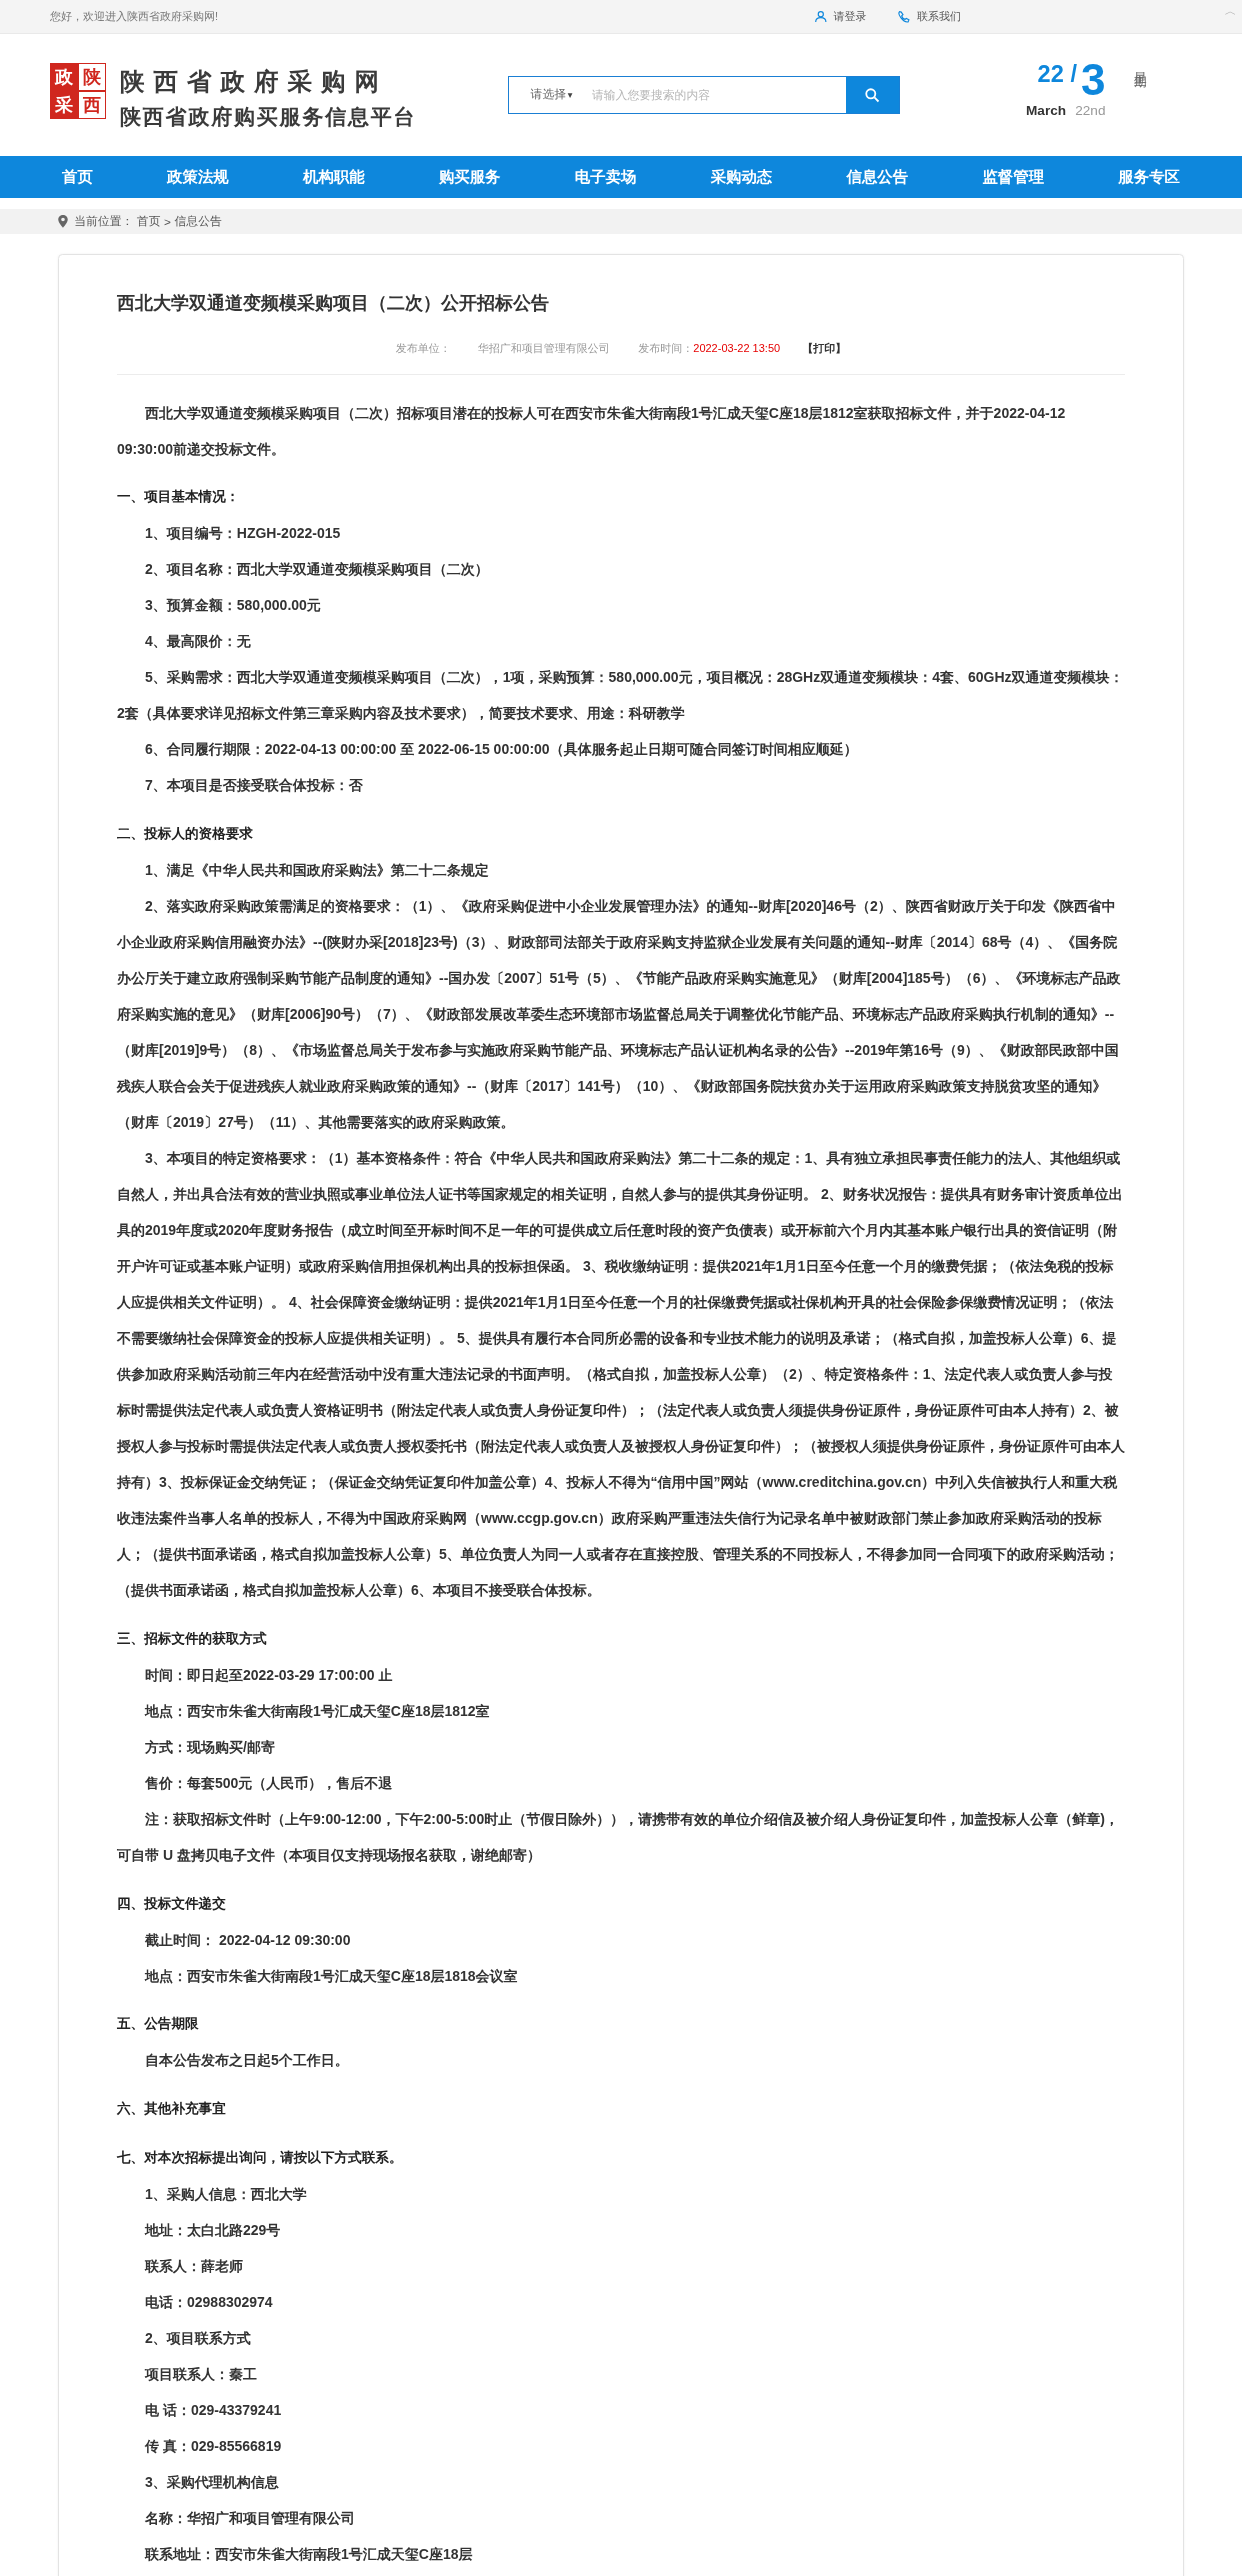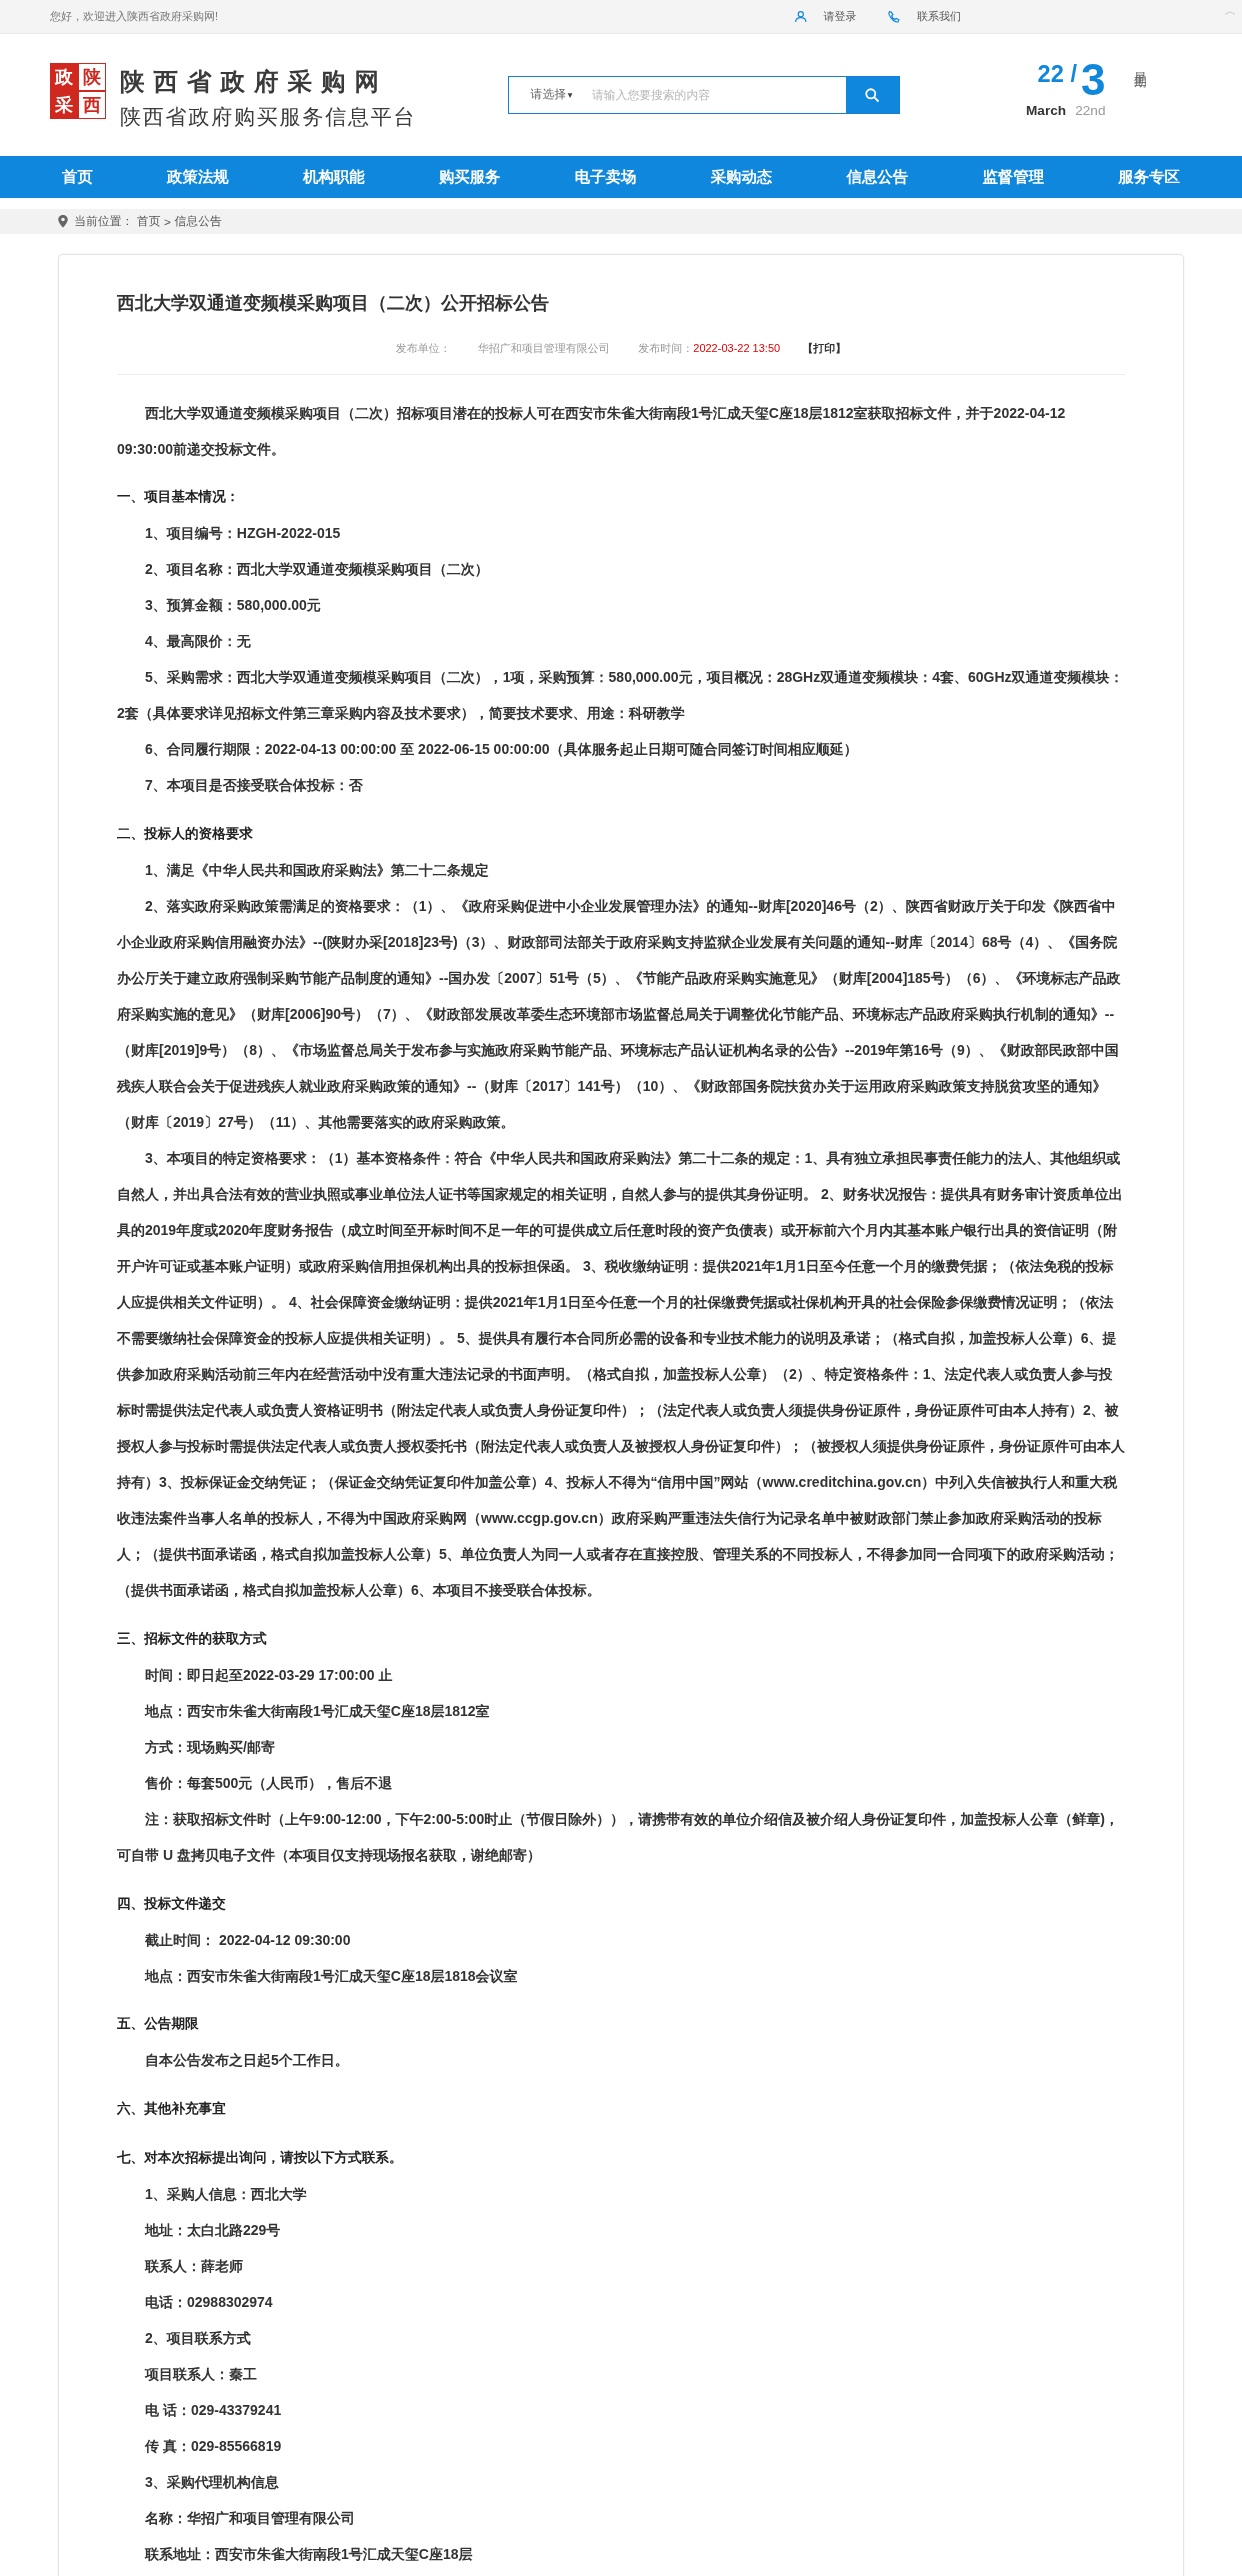--- a/index.html
+++ b/index.html
@@ -6,35 +6,35 @@
   body {
     width: 1242px; margin: 0 auto; background: #fff;
     font-family: "Liberation Sans", "DejaVu Sans", sans-serif;
     color: #333; position: relative;
   }
   
   .topbar { height: 34px; background: #f4f4f4; border-bottom: 0.9px solid #e9e9e9;
     display: flex; align-items: center; justify-content: space-between; padding: 0 50px 0 50px; }
   .topbar .welcome { font-size: 11px; color: #777; }
   .topbar .right { display: flex; align-items: center; gap: 31px; margin-right: 231px; }
-  .toplink { display: flex; align-items: center; gap: 16px; font-size: 11px; color: #555; cursor: pointer; }
+  .toplink { display: flex; align-items: center; gap: 6px; font-size: 11px; color: #555; cursor: pointer; }
   .toplink svg { display: block; }
   .scrolltop { position: absolute; top: 3.6px; right: 5.4px; color: #aaa; font-size: 11.8px; }
   
   .header { height: 122px; background: #fff; position: relative; }
   .logo { position: absolute; left: 50px; top: 29px; width: 56px; height: 56px;
     border: 1.8px solid #d0271e; background: #d0271e; display: grid;
     grid-template-columns: 1fr 1fr; grid-template-rows: 1fr 1fr; gap: 1.8px; }
   .logo span { display: flex; align-items: center; justify-content: center;
     font-size: 18px; font-weight: bold; line-height: 1; }
   .logo .r { background: #d0271e; color: #fff; }
   .logo .w { background: #fff; color: #d0271e; }
   .titles { position: absolute; left: 120px; top: 31px; }
   .titles .t1 { font-size: 24.5px; font-weight: bold; color: #3a3a3a; letter-spacing: 9px; }
-  .titles .t2 { font-size: 21px; font-weight: normal; color: #3a3a3a; letter-spacing: 1.8px; margin-top: 5.4px; }
+  .titles .t2 { font-size: 21px; font-weight: bold; color: #3a3a3a; letter-spacing: 1.8px; margin-top: 5.4px; }
   .searchbox { position: absolute; left: 508px; top: 42px; width: 392px; height: 38px;
     border: 1.8px solid #1a7fd4; display: flex; align-items: stretch; background: #fff; }
   .searchbox .sel { width: 83px; display: flex; align-items: center; justify-content: center;
     padding: 0 7.3px 0 11px; font-size: 11.8px; color: #666; cursor: pointer; }
   .searchbox .sel .caret { font-size: 8.2px; color: #444; }
   .searchbox input { flex: 1; border: none; outline: none; font-size: 11.8px; color: #333;
     font-family: inherit; }
   .searchbox input::placeholder { color: #b5b5b5; }
   .searchbox .btn { width: 53px; background: #0e87dc; border: none; cursor: pointer;
     display: flex; align-items: center; justify-content: center; }

